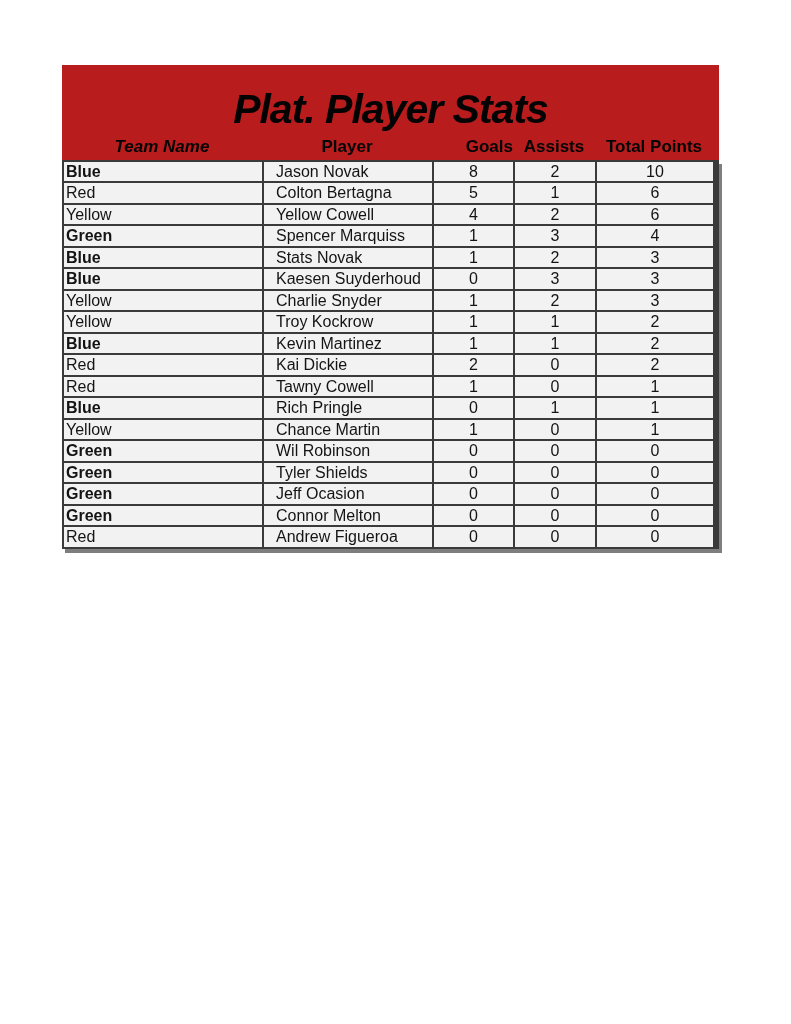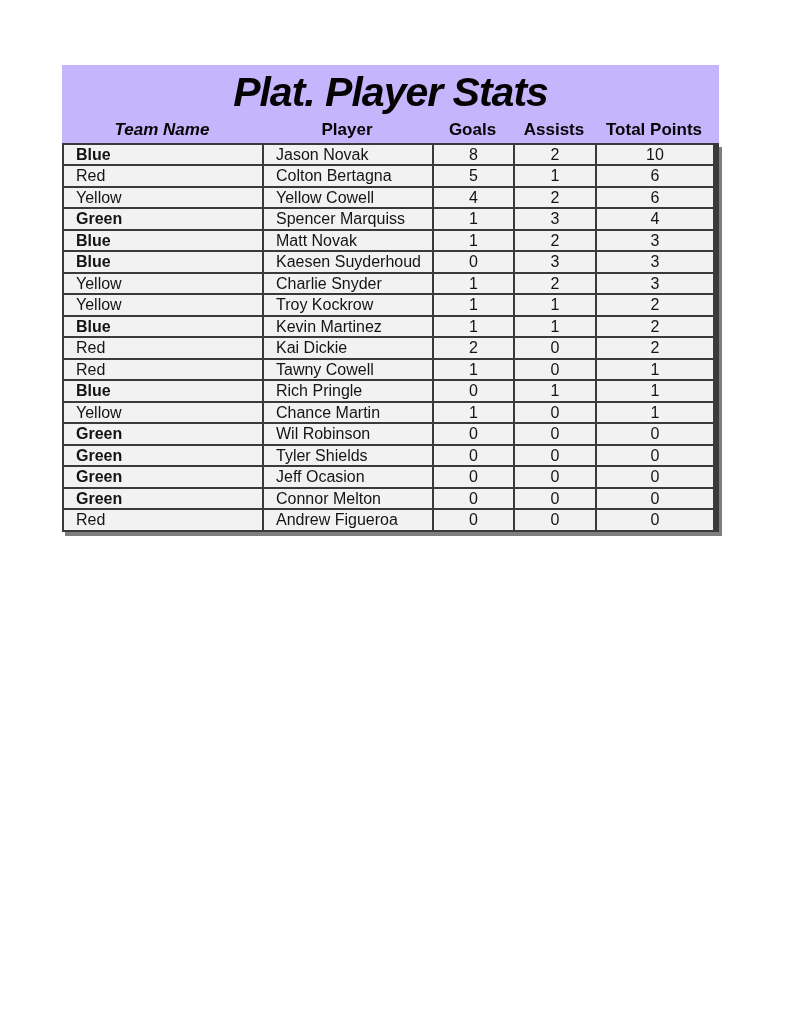--- a/index.html
+++ b/index.html
@@ -10,22 +10,22 @@
     color: #000;
     overflow: hidden;
   }
   .sheet {
     position: absolute;
     left: 62px; top: 65px;
     width: 657px;
   }
   
   .header-block {
-    background: #c4b5fd;
-    padding: 5px 0 2px 0;
+    background: #b91c1c;
+    padding: 22px 0 2px 0;
   }
   .title {
     text-align: center;
     font-weight: bold;
     font-style: italic;
     font-size: 41px;
     line-height: 1.12;
     letter-spacing: -1px;
     color: #030303;
   }
@@ -34,21 +34,21 @@
     margin-top: 3px;
     font-weight: bold;
     font-size: 17px;
     line-height: 22px;
     color: #050505;
   }
   .col-h { text-align: center; }
   .col-h.italic { font-style: italic; }
   .hw1 { width: 200px; }
   .hw2 { width: 170px; }
-  .hw3 { width: 81px; }
+  .hw3 { width: 81px; text-align: right; }
   .hw4 { width: 82px; }
   .hw5 { width: 118px; }
   
   .data-grid {
     display: grid;
     grid-template-columns: 198px 168px 79px 80px 116px;
     grid-auto-rows: 19.5px;
     gap: 2px;
     background: #3a3a3a;          
     border: 2px solid #3a3a3a;    
@@ -57,21 +57,21 @@
   .cell {
     background: #f2f2f2;
     display: flex;
     align-items: center;
     font-size: 16px;
     line-height: 1;
     color: #141414;
     overflow: hidden;
     white-space: nowrap;
   }
-  .c-team   { padding-left: 12px; justify-content: flex-start; }
+  .c-team   { padding-left: 2px; justify-content: flex-start; }
   .c-player { padding-left: 12px; justify-content: flex-start; }
   .c-num    { justify-content: center; }
   .bold     { font-weight: bold; }
 </style>
 </head>
 <body>
 
 <div class="sheet">
 
   <div class="header-block">
@@ -104,21 +104,21 @@
     <div class="cell c-num">2</div>
     <div class="cell c-num">6</div>
 
     <div class="cell c-team bold">Green</div>
     <div class="cell c-player">Spencer Marquiss</div>
     <div class="cell c-num">1</div>
     <div class="cell c-num">3</div>
     <div class="cell c-num">4</div>
 
     <div class="cell c-team bold">Blue</div>
-    <div class="cell c-player">Matt Novak</div>
+    <div class="cell c-player">Stats Novak</div>
     <div class="cell c-num">1</div>
     <div class="cell c-num">2</div>
     <div class="cell c-num">3</div>
 
     <div class="cell c-team bold">Blue</div>
     <div class="cell c-player">Kaesen Suyderhoud</div>
     <div class="cell c-num">0</div>
     <div class="cell c-num">3</div>
     <div class="cell c-num">3</div>
 

